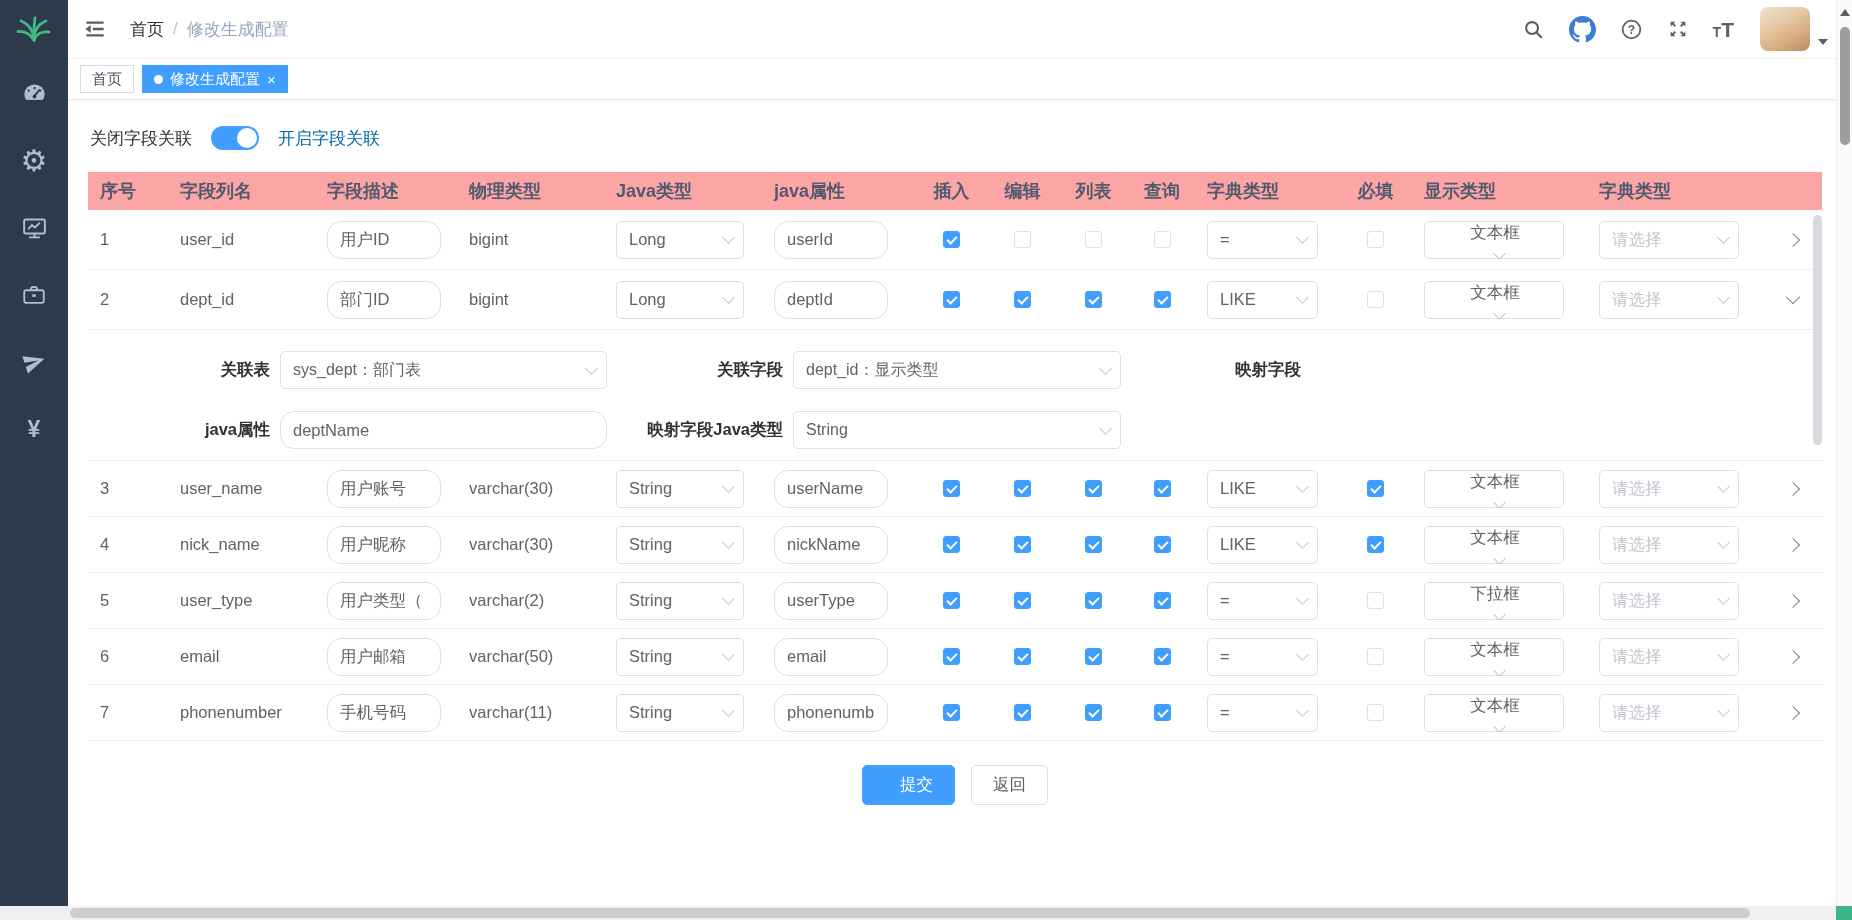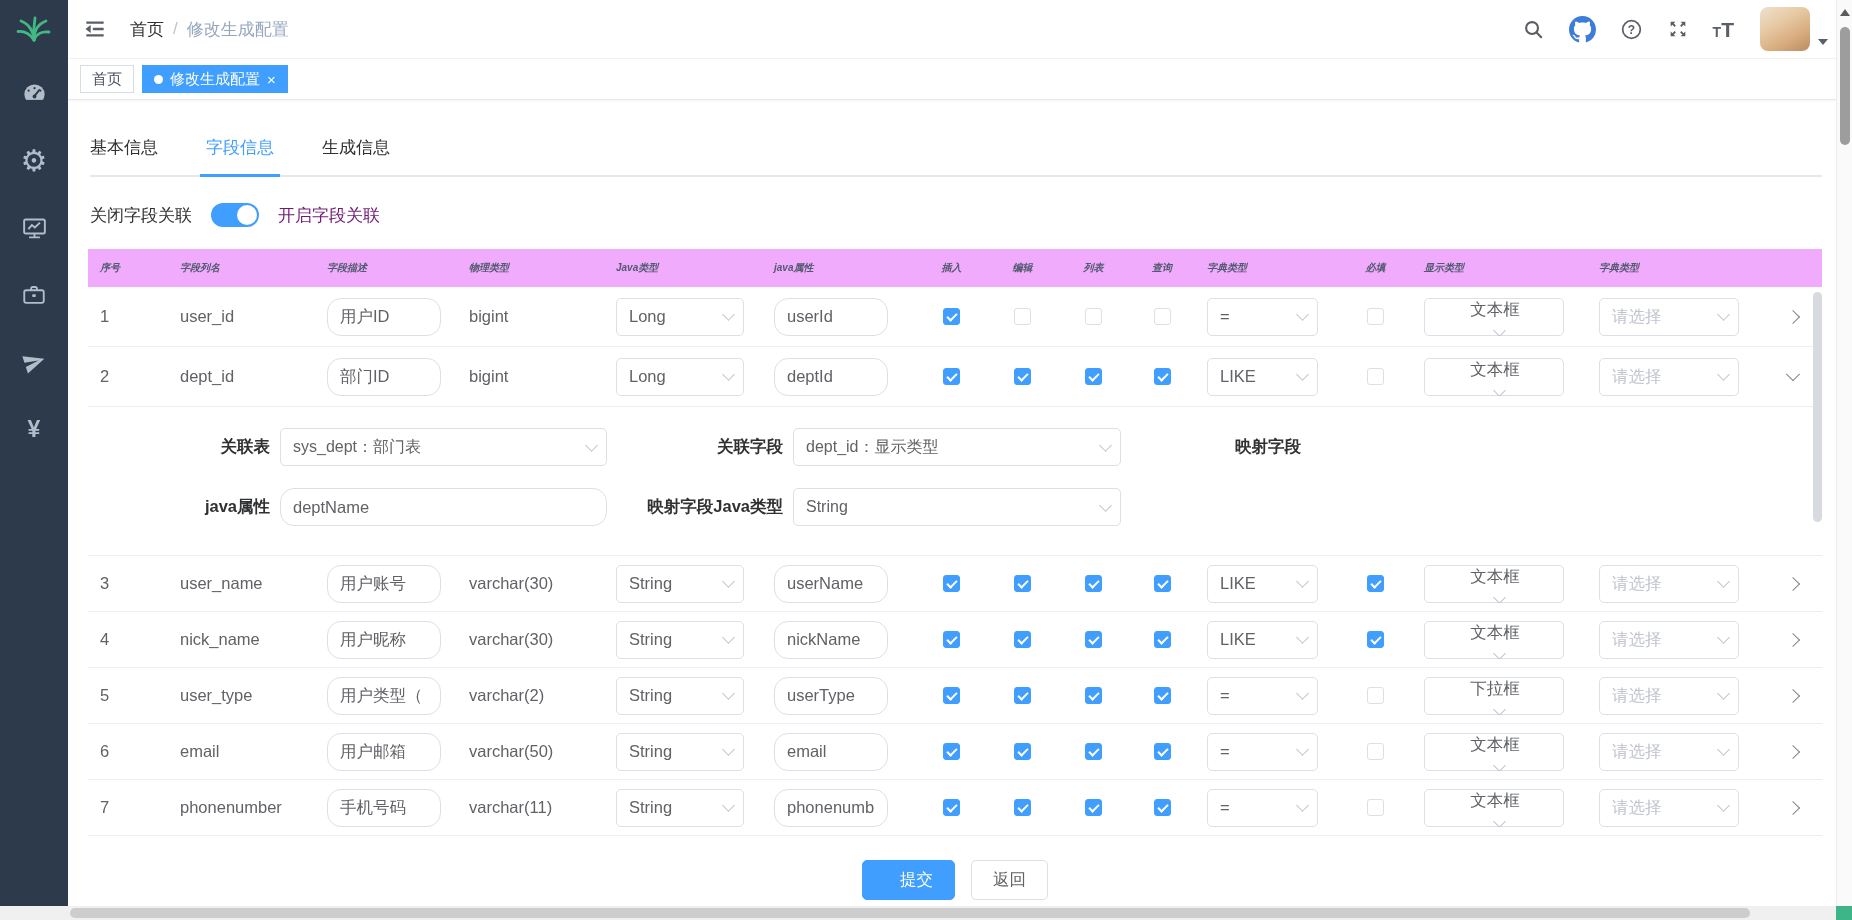--- a/index.html
+++ b/index.html
@@ -41,44 +41,44 @@
   .main{position:absolute;left:68px;top:100px;right:16px;bottom:15px;background:#fff;overflow:hidden;}
   .tabs{display:flex;gap:48px;margin:36px 0 0 22px;width:1732px;border-bottom:2px solid #e4e7ed;}
   .tab{font-size:17px;color:#303133;padding-bottom:16px;position:relative;cursor:pointer;}
   .tab.active{color:#409eff;}
   .tab.active::after{content:"";position:absolute;left:-6px;right:-6px;bottom:-2px;height:3px;background:#409eff;}
 
   .toggle-row{display:flex;align-items:center;gap:19px;margin:24px 0 0 22px;height:28px;}
   .toggle-label{font-size:17px;color:#303133;}
   .switch{width:48px;height:24px;border-radius:12px;background:#409eff;position:relative;cursor:pointer;flex:none;}
   .switch .knob{position:absolute;right:2px;top:2px;width:20px;height:20px;border-radius:50%;background:#fff;}
-  .toggle-hint{font-size:17px;color:#701a75;}
+  .toggle-hint{font-size:17px;color:#0369a1;}
 
   
   .tablebox{margin:20px 0 0 20px;width:1734px;position:relative;}
   .grid{display:grid;grid-template-columns:80px 147px 142px 147px 158px 154px 71px 71px 71px 66px 144px 73px 175px 177px 58px;align-items:center;}
-  .thead{height:38px;background:#f0abfc;color:#515a6e;font-weight:bold;font-size:10px;font-style:italic;}
+  .thead{height:38px;background:#fca5a5;color:#515a6e;font-weight:bold;font-size:18px;}
   .tr{height:60px;border-bottom:1px solid #ebeef5;color:#606266;font-size:16.5px;}
   .tr.slim{height:56px;}
   .cell{padding-left:12px;overflow:hidden;white-space:nowrap;}
   .cell-c{display:flex;justify-content:center;padding:0;}
   .inp{height:38px;width:114px;border:1px solid #dcdfe6;border-radius:14px;padding:0 12px;font-size:16.5px;color:#606266;background:#fff;font-family:inherit;outline:none;}
   .sel{height:38px;border:1px solid #dcdfe6;border-radius:5px;background:#fff;display:inline-flex;align-items:center;justify-content:space-between;padding:0 10px 0 12px;color:#606266;cursor:pointer;flex:none;}
   .sel .txt{overflow:hidden;white-space:nowrap;}
   .sel.ph .txt{color:#c0c4cc;}
   .chev{width:9px;height:9px;border-right:1.6px solid #c0c4cc;border-bottom:1.6px solid #c0c4cc;transform:rotate(45deg);margin:-4px 0 0 8px;flex:none;}
   .w-java{width:128px;}.w-q{width:111px;}.w-disp{width:140px;flex-direction:column;}.w-dict{width:140px;}
   .w-p1{width:327px;}.w-p2{width:328px;}
   .cb{width:17px;height:17px;border:1px solid #dcdfe6;border-radius:3px;background:#fff;position:relative;cursor:pointer;flex:none;}
   .cb.on{background:#409eff;border-color:#409eff;}
   .cb.on::after{content:"";position:absolute;left:5px;top:2px;width:4px;height:8px;border-right:2px solid #fff;border-bottom:2px solid #fff;transform:rotate(45deg);}
   .ar{width:10px;height:10px;border-top:1.8px solid #80858d;border-right:1.8px solid #80858d;display:inline-block;transform:rotate(45deg);cursor:pointer;}
   .ar.down{transform:rotate(135deg) translate(-2px,2px);}
 
-  .panel{border-bottom:1px solid #ebeef5;padding:10px 0 18px;}
+  .panel{border-bottom:1px solid #ebeef5;padding:10px 0 0;}
   .p-row{display:flex;align-items:center;height:60px;}
   .p-lab{font-weight:bold;color:#303133;font-size:16.5px;text-align:right;margin-right:10px;flex:none;}
   .l1{width:182px;}.l2{width:176px;}.l3{width:180px;}
 
   .table-scroll{position:absolute;right:0px;top:43px;width:9px;height:230px;background:#d7dade;border-radius:5px;cursor:pointer;}
 
   .footer{display:flex;justify-content:center;gap:16px;margin-top:24px;width:1734px;margin-left:20px;}
   .btn{height:40px;padding:0 21px;border-radius:5px;font-size:16.5px;display:flex;align-items:center;border:1px solid #dcdfe6;background:#fff;color:#606266;cursor:pointer;font-family:inherit;}
   .btn.primary{background:#409eff;border-color:#409eff;color:#fff;padding-left:37px;}
 
@@ -194,25 +194,20 @@
       <span>首页</span>
     </span>
     <span class="tag active">
       <span class="dot"></span>
       <span>修改生成配置</span>
       <span class="close">×</span>
     </span>
   </div>
 
 <div class="main">
-  <div class="tabs" id="tabs">
-      <div class="tab">基本信息</div>
-      <div class="tab active">字段信息</div>
-      <div class="tab">生成信息</div>
-    </div>
 
   <div class="toggle-row">
     <span class="toggle-label">关闭字段关联</span>
     <span class="switch">
         <span class="knob"></span>
       </span>
     <span class="toggle-hint">开启字段关联</span>
   </div>
 
   <div class="tablebox">

